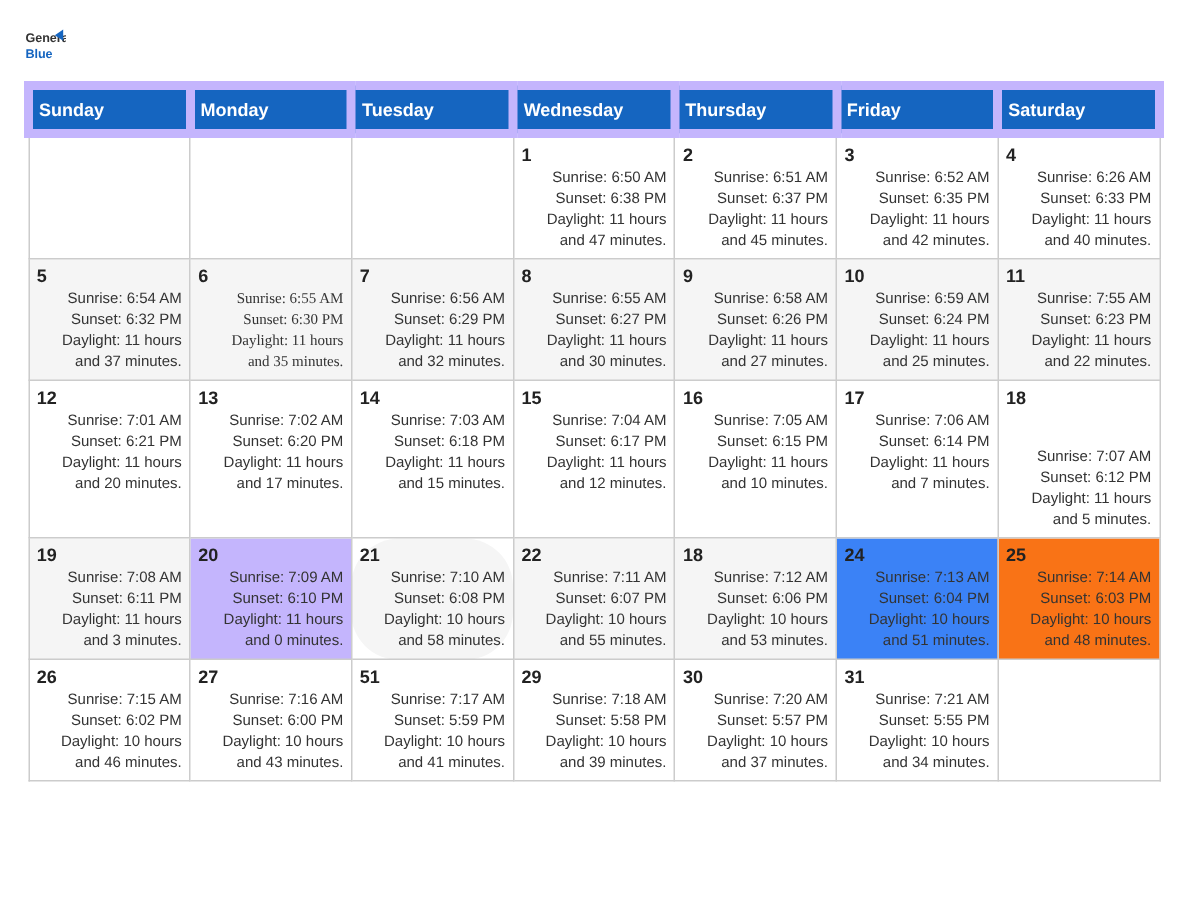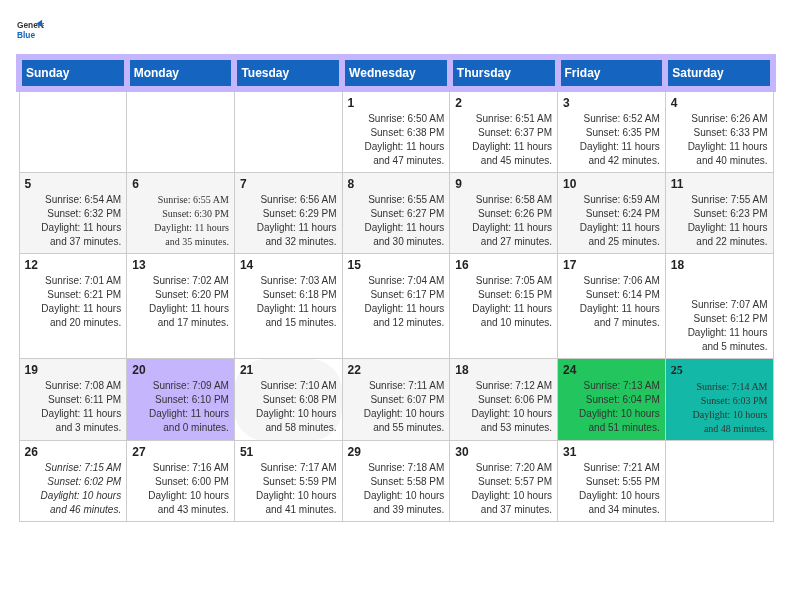--- a/index.html
+++ b/index.html
@@ -285,39 +285,39 @@
 Daylight: 10 hours
 and 55 minutes.</div>
         </td>
         <td style="background: rgb(245, 245, 245);">
           <div class="day-number">18</div>
           <div class="day-info" style="white-space: pre-line;">Sunrise: 7:12 AM
 Sunset: 6:06 PM
 Daylight: 10 hours
 and 53 minutes.</div>
         </td>
-        <td style="background: #22c55e;">
+        <td style="background: #3b82f6;">
           <div class="day-number">24</div>
           <div class="day-info" style="white-space: pre-line;">Sunrise: 7:13 AM
 Sunset: 6:04 PM
 Daylight: 10 hours
 and 51 minutes.</div>
         </td>
-        <td style="background: #14b8a6; font-family: Liberation Serif, serif;">
+        <td style="background: #f97316;">
           <div class="day-number">25</div>
           <div class="day-info" style="white-space: pre-line;">Sunrise: 7:14 AM
 Sunset: 6:03 PM
 Daylight: 10 hours
 and 48 minutes.</div>
         </td>
       </tr>
       <tr>
         <td>
           <div class="day-number">26</div>
-          <div class="day-info" style="white-space: pre-line; font-style: italic;">Sunrise: 7:15 AM
+          <div class="day-info" style="white-space: pre-line;">Sunrise: 7:15 AM
 Sunset: 6:02 PM
 Daylight: 10 hours
 and 46 minutes.</div>
         </td>
         <td>
           <div class="day-number">27</div>
           <div class="day-info" style="white-space: pre-line;">Sunrise: 7:16 AM
 Sunset: 6:00 PM
 Daylight: 10 hours
 and 43 minutes.</div>

